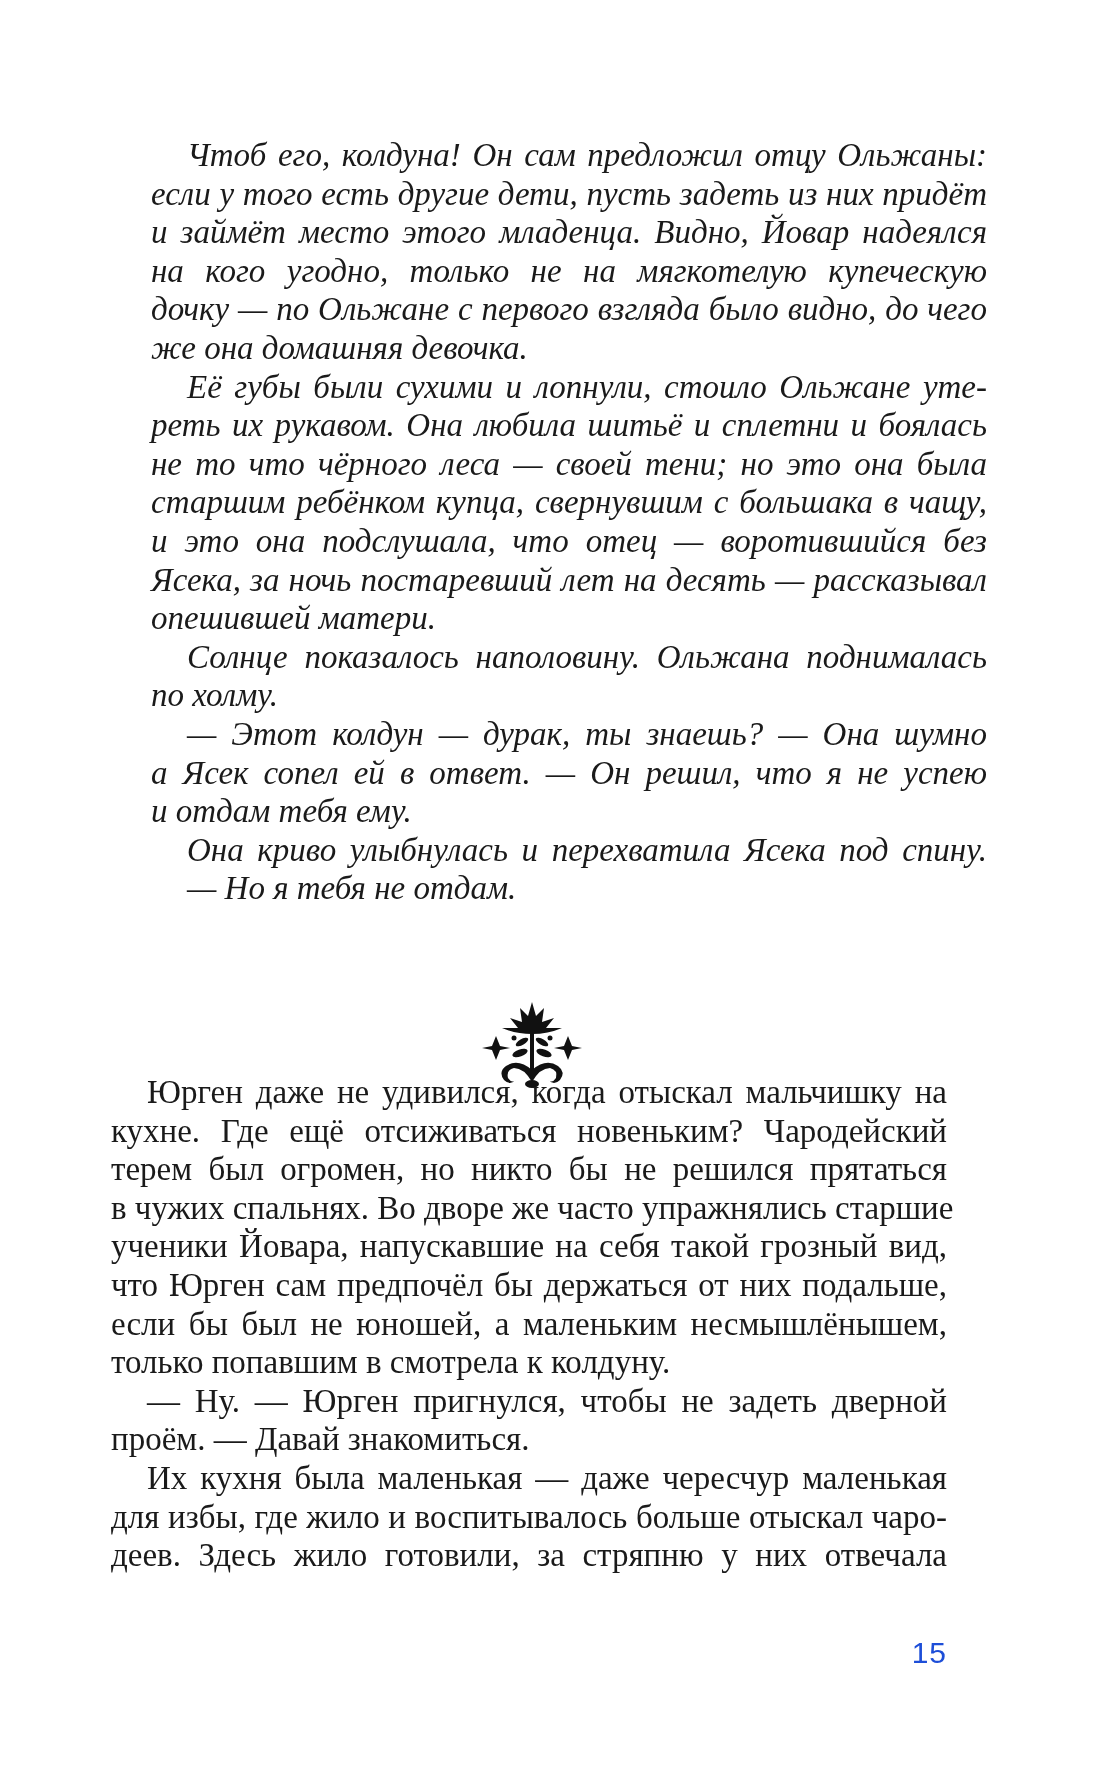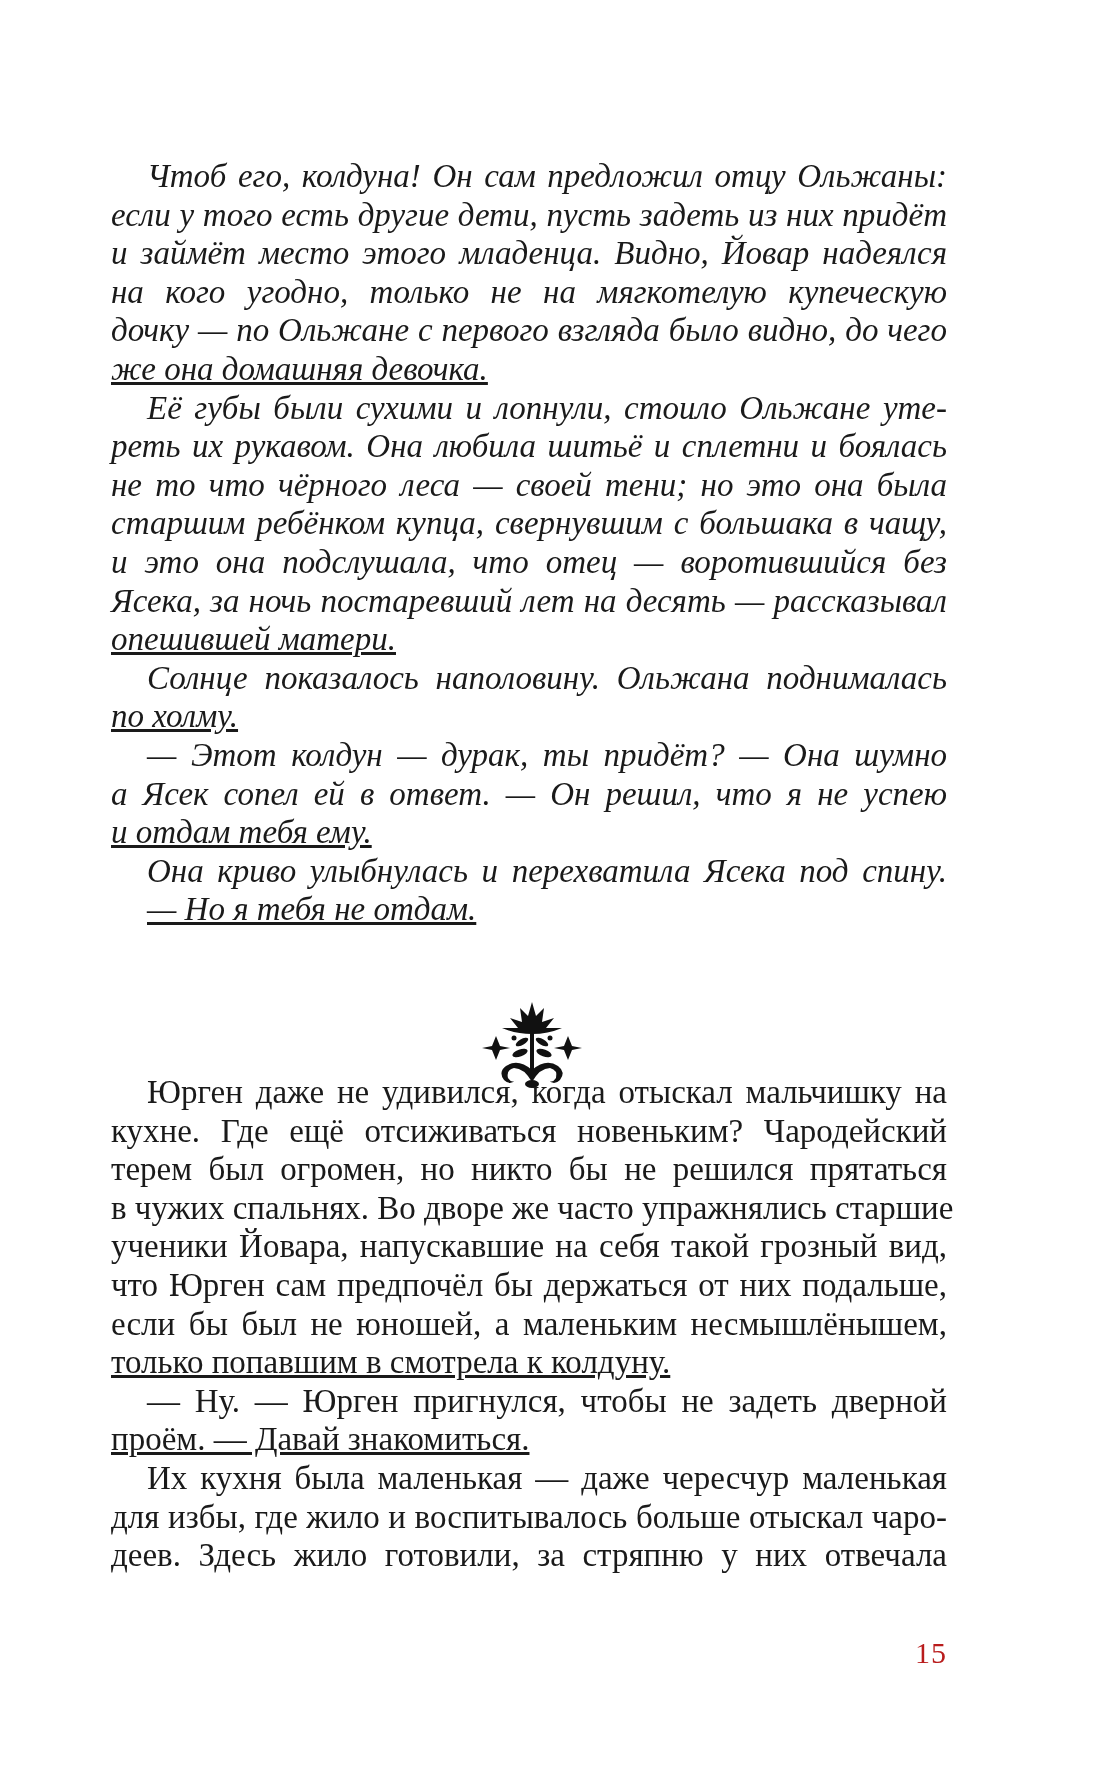--- a/index.html
+++ b/index.html
@@ -21,63 +21,63 @@
       top: 0;
       width: 1105px;
       height: 1785px;
     }
     .text-block {
       position: absolute;
       left: 111px;
       width: 836px;
     }
     .italic-block {
-      top: 157px;
+      top: 136px;
       font-family: "Liberation Serif", "DejaVu Serif", serif;
       font-style: italic;
       font-size: 33px;
       line-height: 38.6px;
+      margin-left: 40px;
     }
     .roman-block {
       top: 1073px;
       font-family: "Liberation Serif", "DejaVu Serif", serif;
       font-style: normal;
       font-size: 33px;
       line-height: 38.6px;
     }
     .line {
       display: block;
       white-space: nowrap;
       text-align: justify;
       text-align-last: justify;
       height: 38.6px;
     }
     .line.last {
       text-align-last: left;
-      text-decoration: underline;
     }
     .line.indent {
       padding-left: 36px;
       box-sizing: border-box;
     }
     .ornament {
       position: absolute;
       left: 482px;
       top: 1000px;
       width: 100px;
       height: 90px;
     }
     .page-number {
       position: absolute;
       right: 158px;
       top: 1636px;
-      font-family: Liberation Serif, serif;
+      font-family: Liberation Sans, sans-serif;
       font-size: 30px;
       letter-spacing: 1px;
-      color: #b91c1c;
+      color: #1d4ed8;
     }
   </style>
 </head>
 <body>
 
 <div class="page">
 
   <div class="text-block italic-block">
 
     <span class="line indent">Чтоб его, колдуна! Он сам предложил отцу Ольжаны:</span>
@@ -91,21 +91,21 @@
     <span class="line">реть их рукавом. Она любила шитьё и сплетни и боялась</span>
     <span class="line">не то что чёрного леса — своей тени; но это она была</span>
     <span class="line">старшим ребёнком купца, свернувшим с большака в чащу,</span>
     <span class="line">и это она подслушала, что отец — воротившийся без</span>
     <span class="line">Ясека, за ночь постаревший лет на десять — рассказывал</span>
     <span class="line last">опешившей матери.</span>
 
     <span class="line indent">Солнце показалось наполовину. Ольжана поднималась</span>
     <span class="line last">по холму.</span>
 
-    <span class="line indent">—  Этот колдун — дурак, ты придёт? — Она шумно</span>
+    <span class="line indent">—  Этот колдун — дурак, ты знаешь? — Она шумно</span>
     <span class="line">а Ясек сопел ей в ответ. — Он решил, что я не успею</span>
     <span class="line last">и отдам тебя ему.</span>
 
     <span class="line indent">Она криво улыбнулась и перехватила Ясека под спину.</span>
 
     <span class="line indent last">—  Но я тебя не отдам.</span>
   </div>
 
   <svg class="ornament" viewBox="0 0 100 90" xmlns="http://www.w3.org/2000/svg">
     <g fill="#111111">

